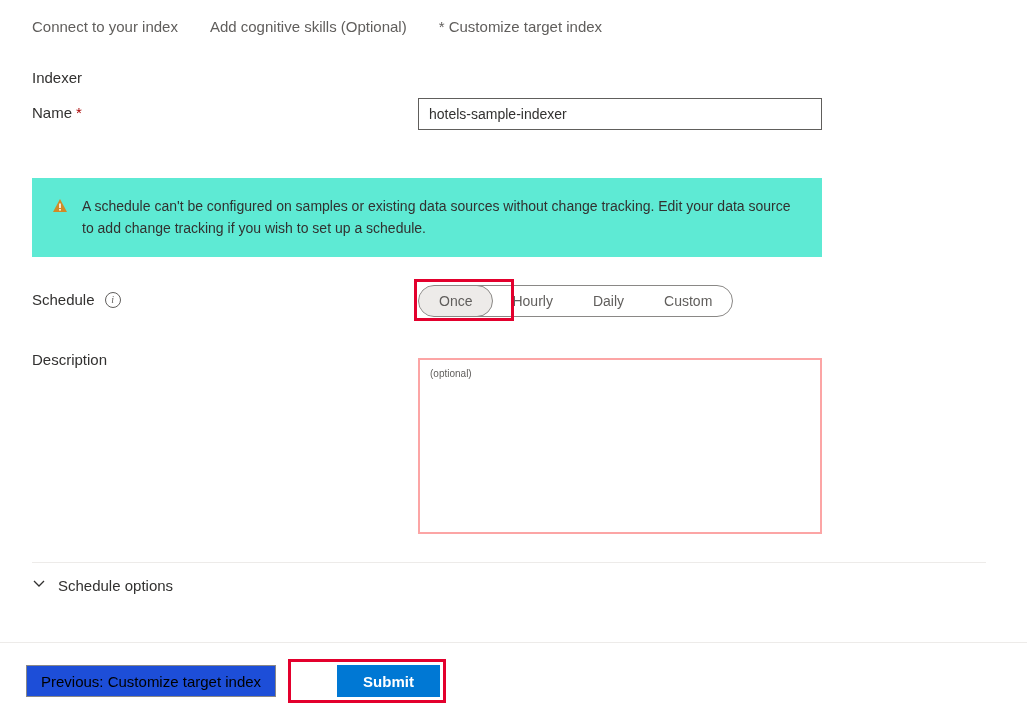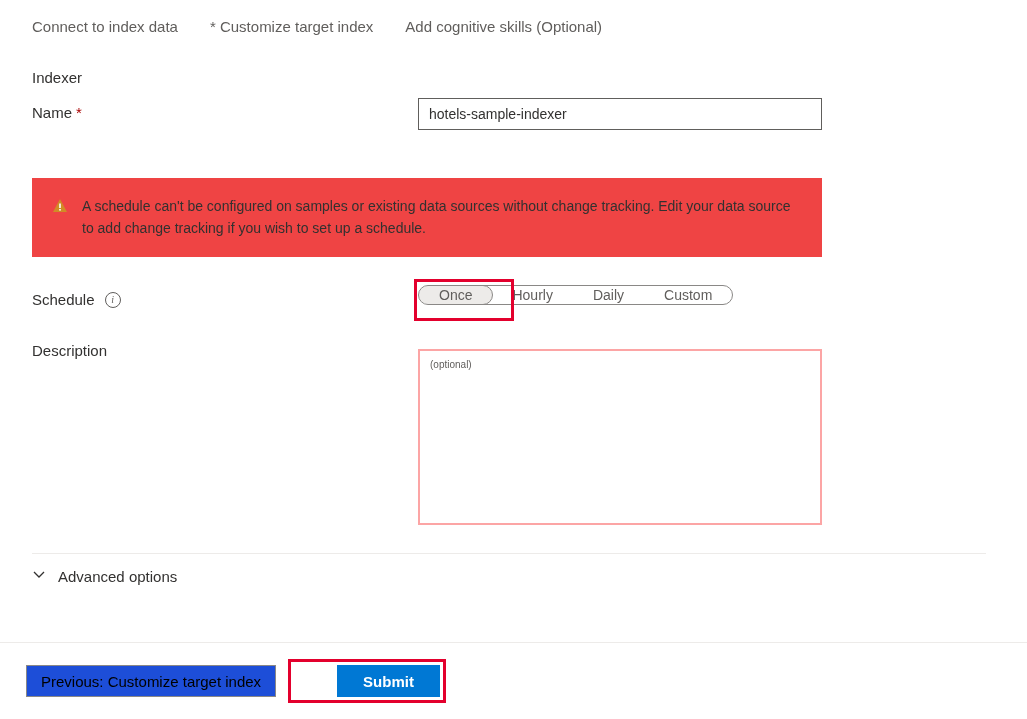--- a/index.html
+++ b/index.html
@@ -69,21 +69,21 @@
       border: 2px solid #fca5a5;
       padding: 8px 10px;
       font-size: 10px;
       font-family: inherit;
       color: #323130;
       resize: none;
       margin-top: 13px;
     }
     .textarea-input::placeholder { color: #605e5c; }
     .warning-box {
-      background: #ef4444;
+      background: #5eead4;
       margin: 48px 0 28px 0;
       padding: 18px 20px;
       display: flex;
       gap: 14px;
       align-items: flex-start;
       width: 790px;
     }
     .warning-icon {
       flex-shrink: 0;
       margin-top: 2px;
@@ -105,21 +105,21 @@
       color: #605e5c;
       margin-left: 6px;
       font-style: italic;
       font-family: Georgia, serif;
     }
     .pill-group {
       display: inline-flex;
       border: 1px solid #8a8886;
       border-radius: 18px;
       overflow: hidden;
-      height: 20px;
+      height: 32px;
     }
     .pill {
       padding: 0 20px;
       display: flex;
       align-items: center;
       font-size: 14px;
       color: #605e5c;
       cursor: pointer;
       background: transparent;
     }
@@ -183,23 +183,23 @@
       border: 3px solid #e3002d;
       padding: 3px;
       display: inline-block;
     }
     .schedule-row { position: relative; }
   </style>
 </head>
 <body>
 
 <div class="tabs">
-  <div class="tab">Connect to index data</div>
+  <div class="tab">Connect to your index</div>
+  <div class="tab">Add cognitive skills (Optional)</div>
   <div class="tab">* Customize target index</div>
-  <div class="tab">Add cognitive skills (Optional)</div>
 </div>
 
 <div class="content">
   <div class="section-heading">Indexer</div>
 
   <div class="field-row">
     <div class="field-label">
       <span>Name</span>
       <span class="required">*</span>
     </div>
@@ -237,21 +237,21 @@
     <div class="field-label">Description</div>
     <textarea class="textarea-input" placeholder="(optional)" style=""></textarea>
   </div>
 
   <div class="advanced-row">
     <span class="chevron">
       <svg width="14" height="14" viewBox="0 0 14 14">
           <path d="M2 4 L7 9 L12 4" stroke="#323130" stroke-width="1.3" fill="none"></path>
         </svg>
     </span>
-    <span style="font-size:15px;">Advanced options</span>
+    <span style="font-size:15px;">Schedule options</span>
   </div>
 </div>
 
 <div class="footer">
   <button class="btn-prev">Previous: Customize target index</button>
   <span class="submit-wrap">
     <button class="btn-submit">Submit</button>
   </span>
 </div>
 

